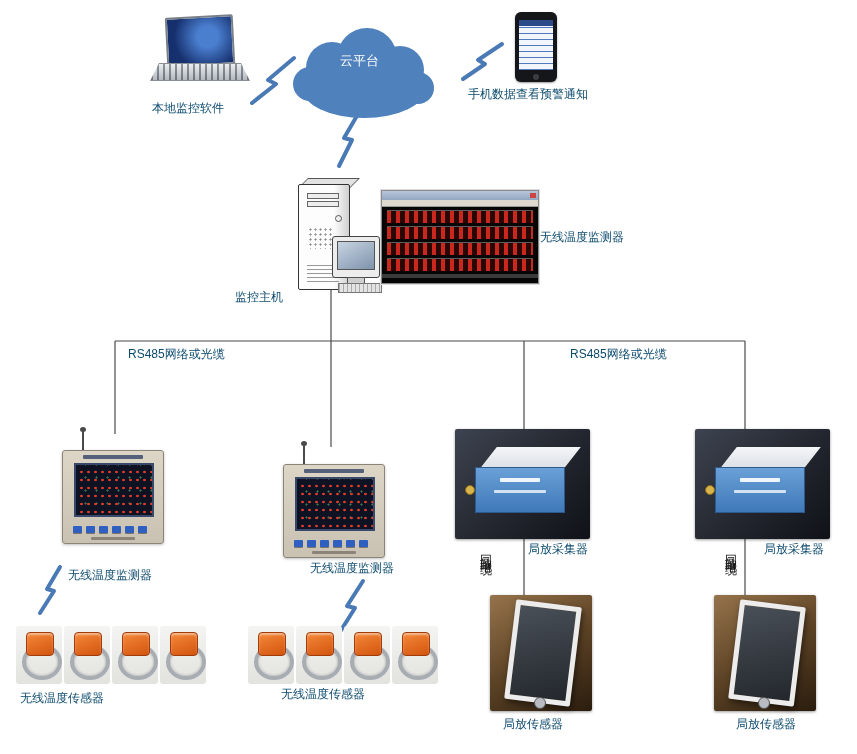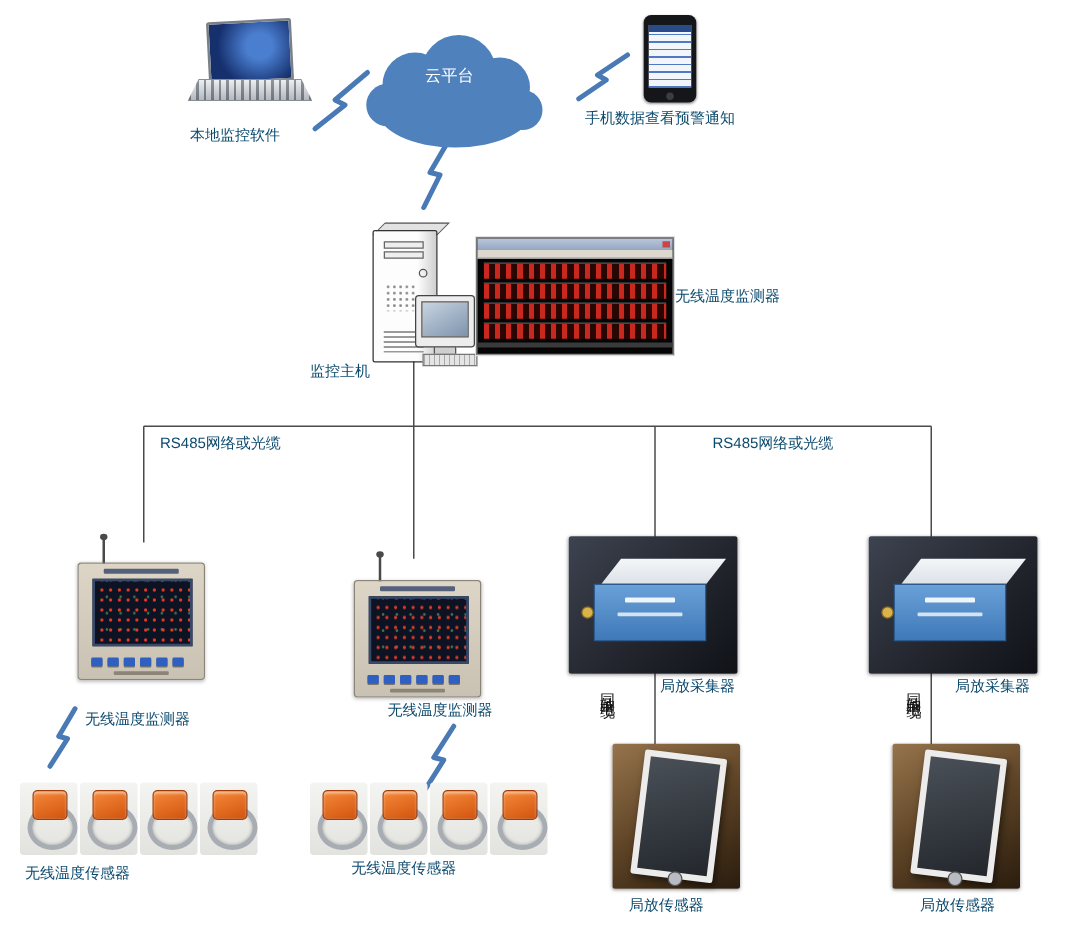--- a/index.html
+++ b/index.html
@@ -142,21 +142,21 @@
       <div class="t-btn"></div>
       <div class="t-dots"></div>
       <div class="t-vent"></div>
     </div>
     <div class="crt">
       <div class="crt-scr"></div>
     </div>
     <div class="crt-stand"></div>
     <div class="kbd"></div>
   </div>
-  <div class="lbl" style="left:248px;top:289px">监控主机</div>
+  <div class="lbl" style="left:235px;top:289px">监控主机</div>
 
   <div class="sw" style="left:381px;top:190px">
     <div class="sw-title">
       <div class="sw-close"></div>
     </div>
     <div class="sw-menu"></div>
     <div class="sw-band"></div>
     <div class="sw-band"></div>
     <div class="sw-band"></div>
     <div class="sw-band"></div>

